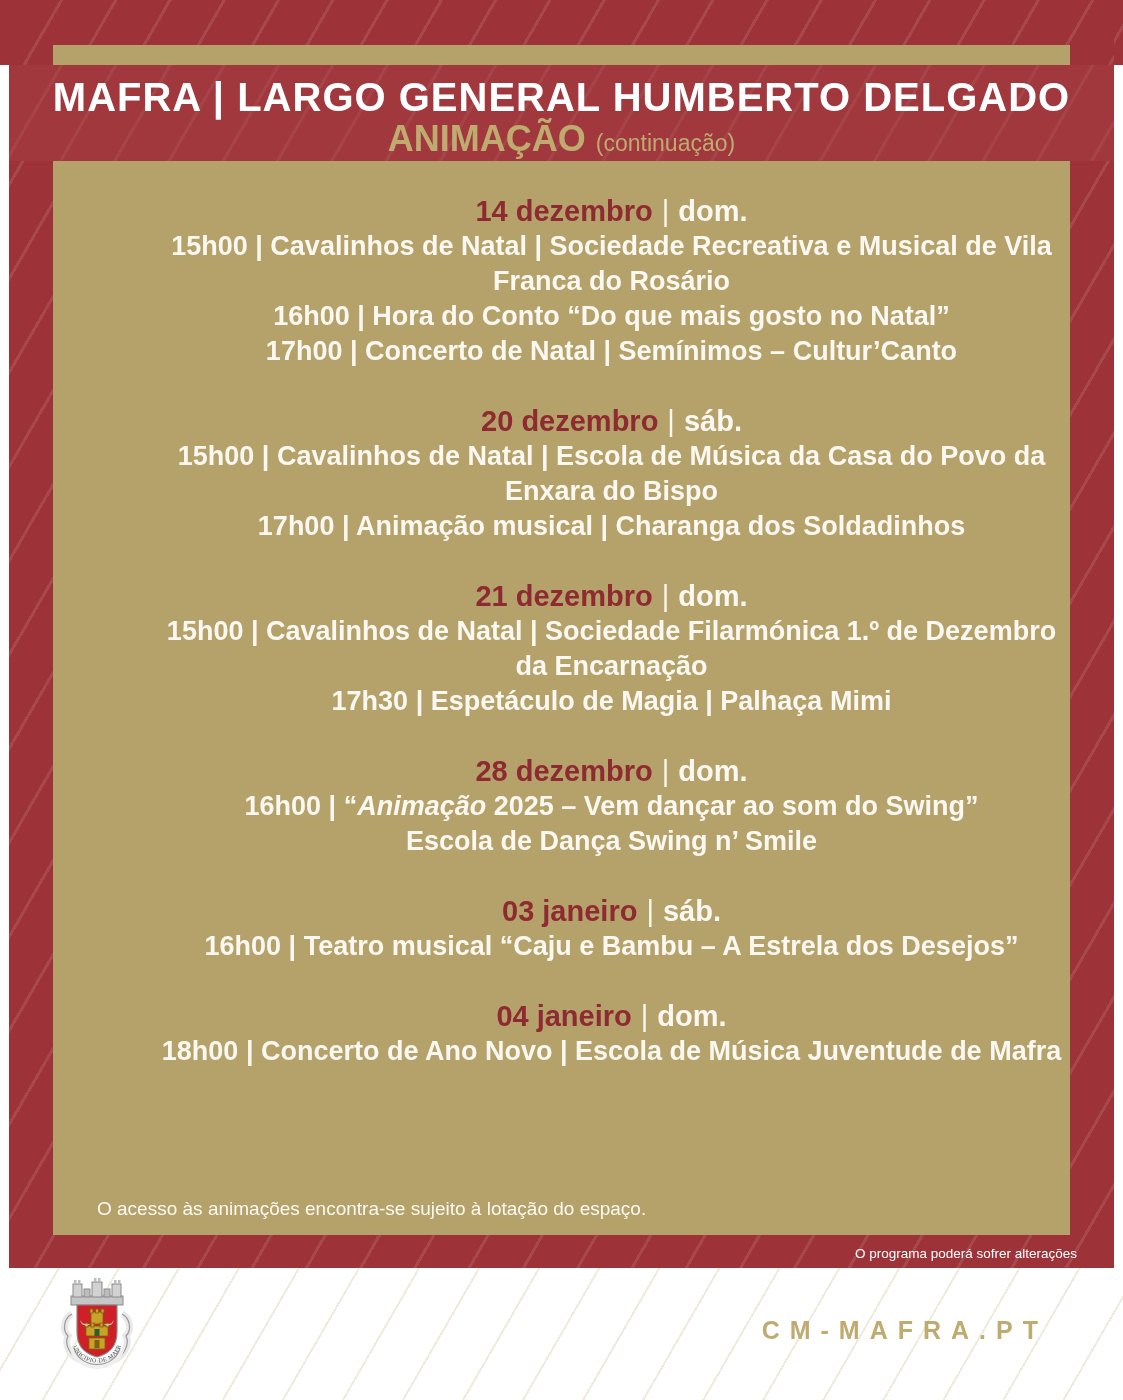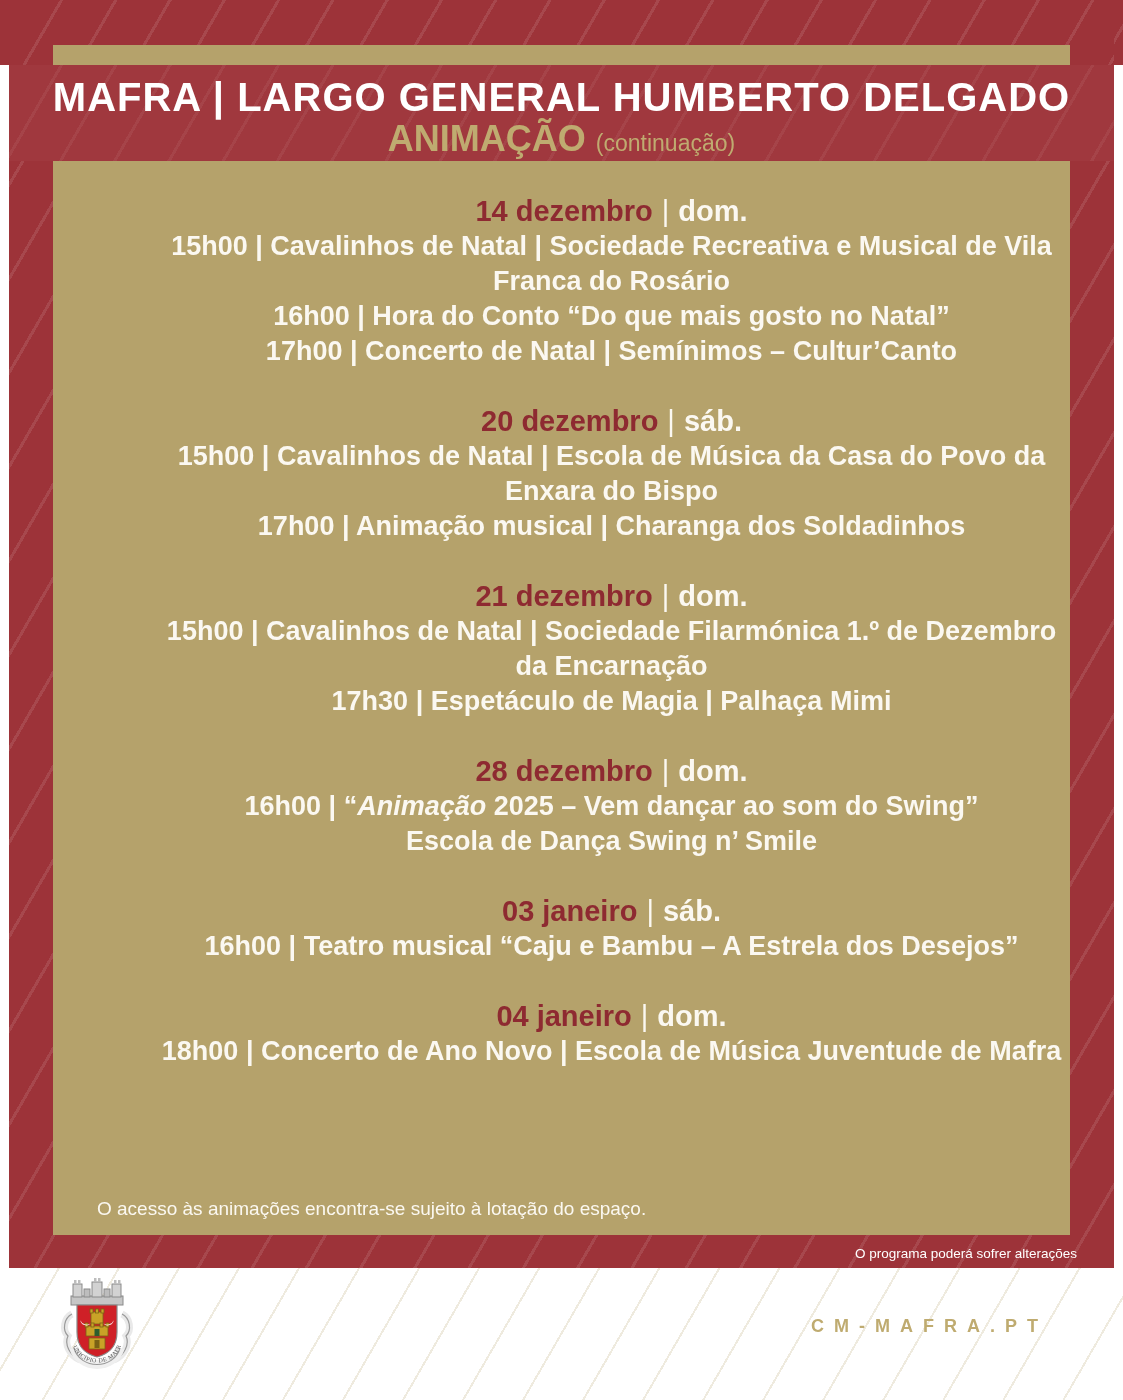--- a/index.html
+++ b/index.html
@@ -54,21 +54,21 @@
 
   .footer {
     position:absolute; left:0; top:1268px; width:1123px; height:132px;
     background-color:#ffffff;
     background-image: repeating-linear-gradient(120deg,
       rgba(181,162,107,0) 0px, rgba(181,162,107,0) 50px,
       rgba(181,162,107,0.22) 50px, rgba(181,162,107,0.22) 52px);
   }
   .logo { position:absolute; left:58px; top:6px; width:78px; height:118px; }
   .website {
-    position:absolute; right:75px; top:48px; font-size:18px; font-weight:bold;
+    position:absolute; right:75px; top:48px; font-size:25px; font-weight:bold;
     letter-spacing:10px; color:var(--gold-text);
   }
 </style>
 </head>
 <body>
 
 <div class="page">
 
   <div class="bg-top-strip stripes"></div>
   <div class="bg-frame stripes"></div>

